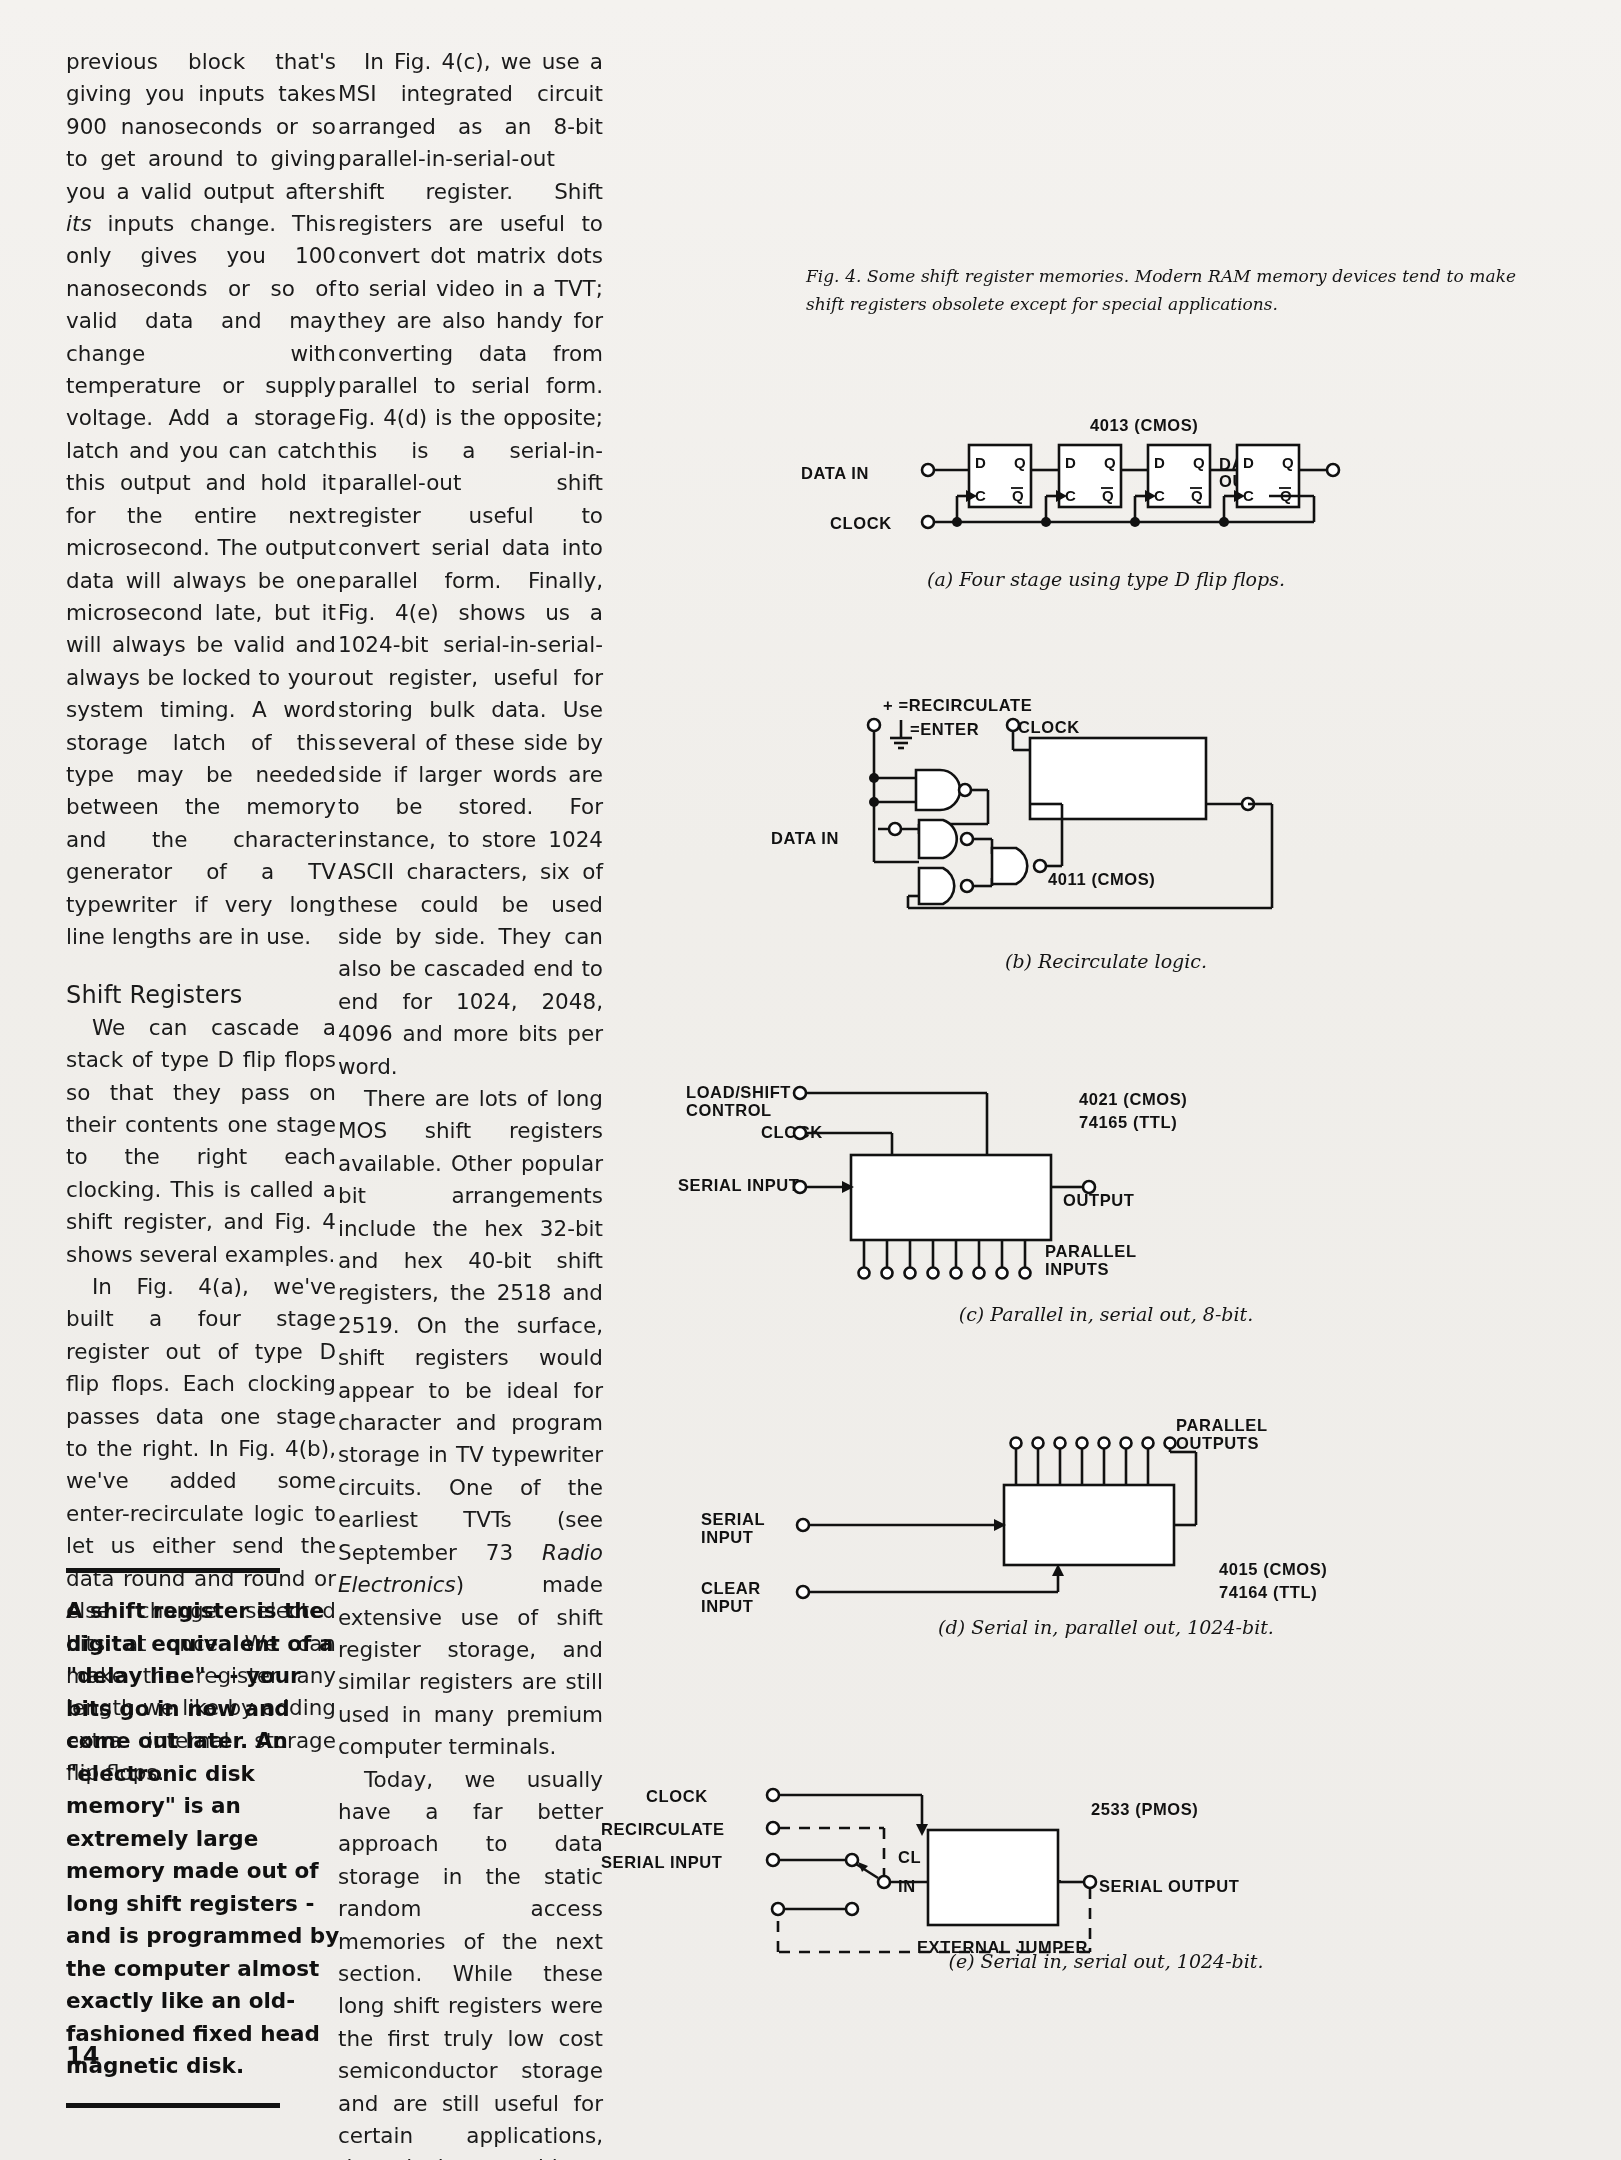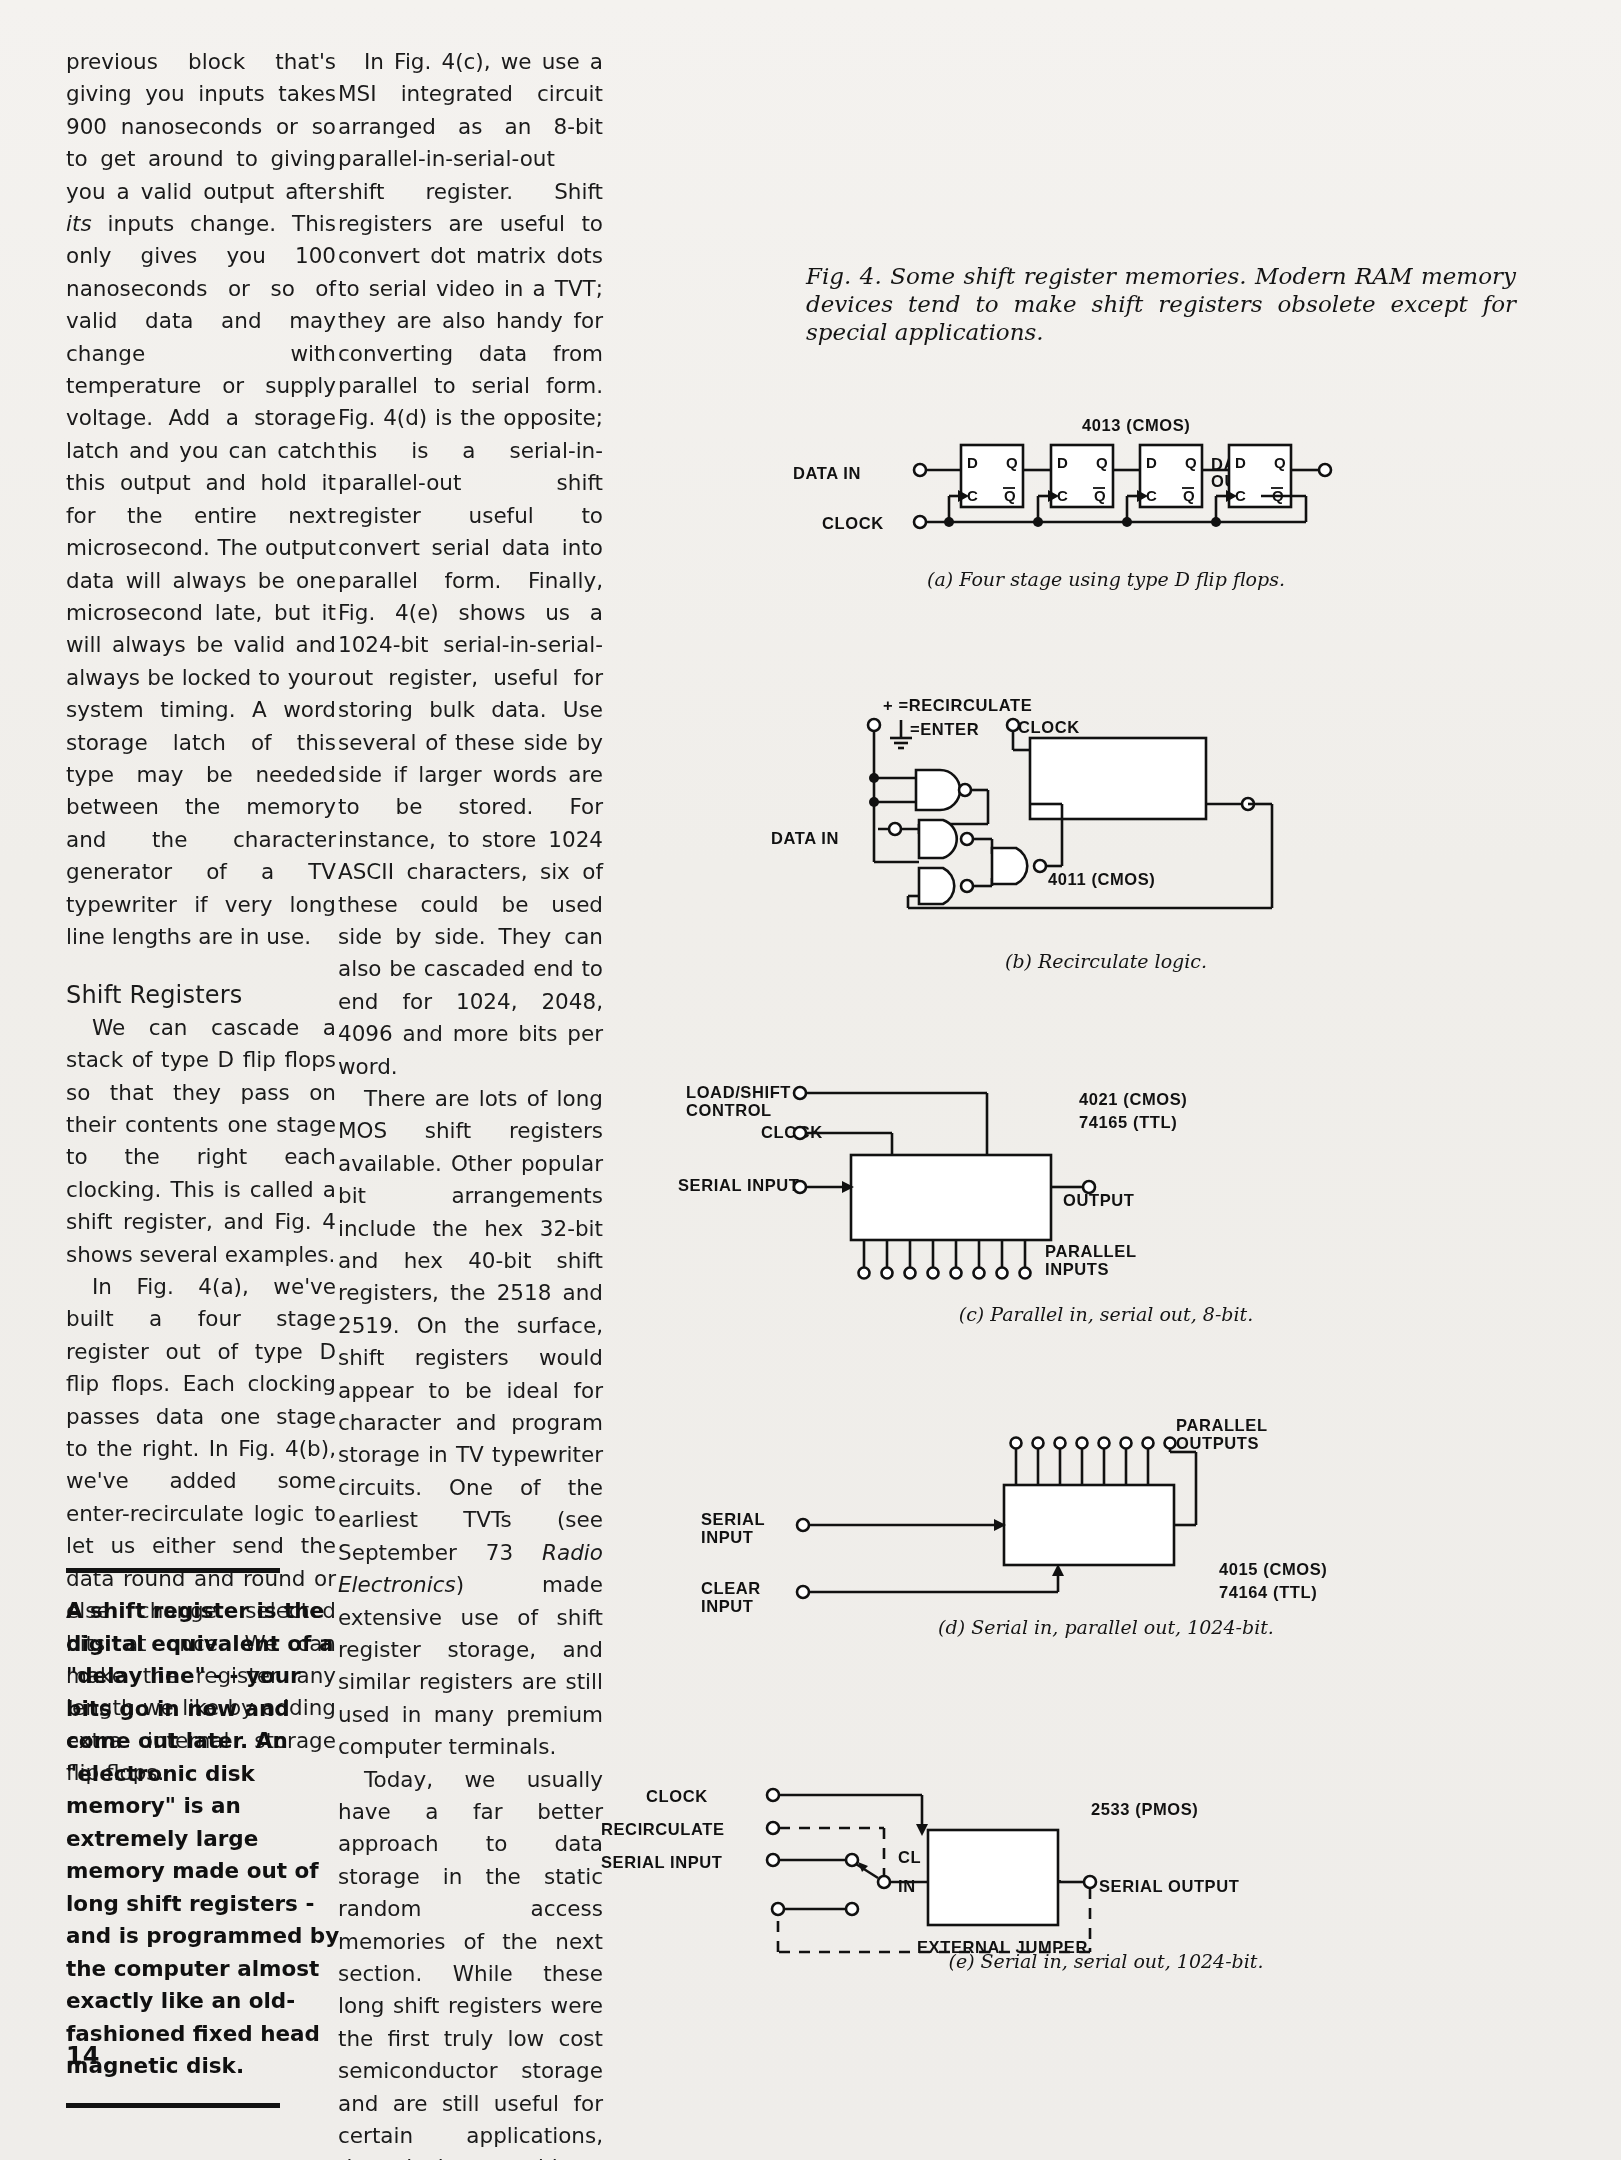--- a/index.html
+++ b/index.html
@@ -48,21 +48,21 @@
   
   #pagenum{
     position:absolute;left:66px;top:2042px;
     font-size:24px;font-weight:bold;color:#111;
   }
   
   #figcol{position:absolute;left:806px;top:0;width:760px;height:2160px;}
   .figcap{
     position:absolute;
     font-family:"DejaVu Serif", serif;
-    font-style:italic;font-size:23px;line-height:28px;
+    font-style:italic;font-size:17px;line-height:28px;
     color:#141414;text-align:left;
   }
   #maincap{left:0px;top:262px;width:710px;text-align:justify;}
   .subcap{
     position:absolute;width:760px;text-align:center;
     font-family:"DejaVu Serif", serif;font-style:italic;
     font-size:19px;color:#141414;
   }
   .dg{position:absolute;}
   .lbl{
@@ -97,21 +97,21 @@
     <p class="indent">In Fig. 4(c), we use a MSI integrated circuit arranged as an 8-bit parallel-in-serial-out shift register. Shift registers are useful to convert dot matrix dots to serial video in a TVT; they are also handy for converting data from parallel to serial form. Fig. 4(d) is the opposite; this is a serial-in-parallel-out shift register useful to convert serial data into parallel form. Finally, Fig. 4(e) shows us a 1024-bit serial-in-serial-out register, useful for storing bulk data. Use several of these side by side if larger words are to be stored. For instance, to store 1024 ASCII characters, six of these could be used side by side. They can also be cascaded end to end for 1024, 2048, 4096 and more bits per word.</p>
     <p class="indent">There are lots of long MOS shift registers available. Other popular bit arrangements include the hex 32-bit and hex 40-bit shift registers, the 2518 and 2519. On the surface, shift registers would appear to be ideal for character and program storage in TV typewriter circuits. One of the earliest TVTs (see September 73 <em>Radio Electronics</em>) made extensive use of shift register storage, and similar registers are still used in many premium computer terminals.</p>
     <p class="indent">Today, we usually have a far better approach to data storage in the static random access memories of the next section. While these long shift registers were the first truly low cost semiconductor storage and are still useful for certain applications, they do have problems and the RAM techniques are often better.</p>
 
   </div>
 
   <div id="figcol">
 
     <div class="figcap" id="maincap">Fig. 4. Some shift register memories. Modern RAM memory devices tend to make shift registers obsolete except for special applications.</div>
 
-    <div class="dg" style="left:0;top:400px;width:760px;height:175px;">
+    <div class="dg" style="left:8px;top:400px;width:760px;height:175px;">
       <div class="lbl b" style="left:276px;top:16px;">4013 (CMOS)</div>
       <div class="lbl b" style="left:-13px;top:64px;">DATA IN</div>
       <div class="lbl b" style="left:16px;top:114px;">CLOCK</div>
       <div class="lbl b" style="left:405px;top:55px;">DATA</div>
       <div class="lbl b" style="left:405px;top:72px;">OUT</div>
       <svg width="760" height="175" style="position:absolute;left:0;top:0;">
         <g stroke="#111" stroke-width="2.6" fill="none">
 
           <circle cx="114" cy="70" r="6" fill="#fff"></circle>
           <line x1="120" y1="70" x2="155" y2="70"></line>

